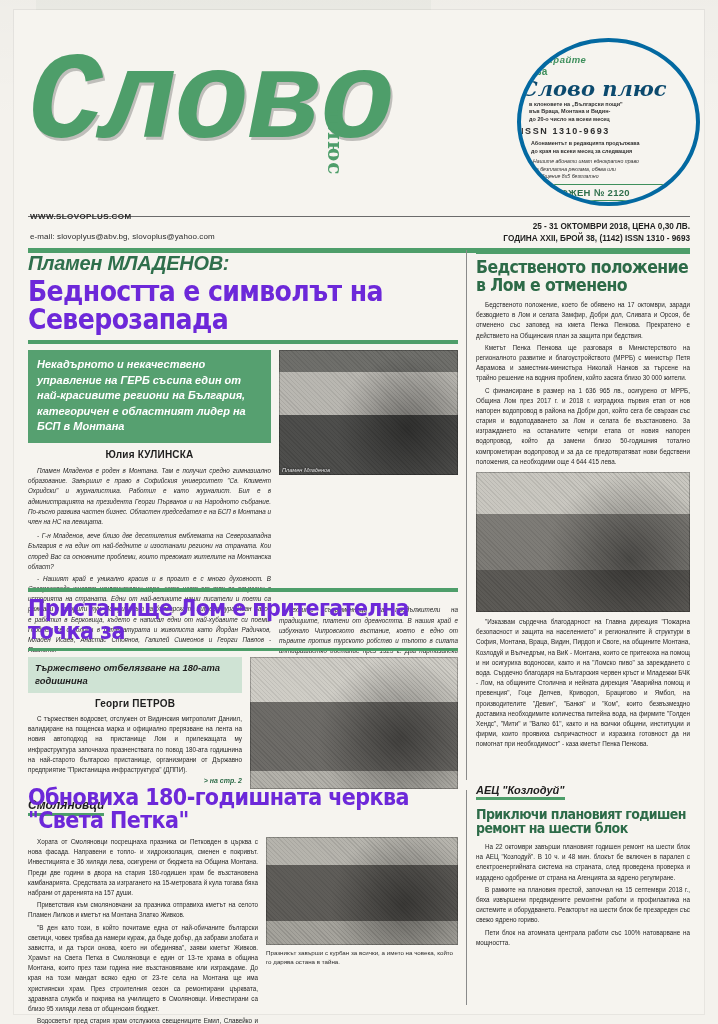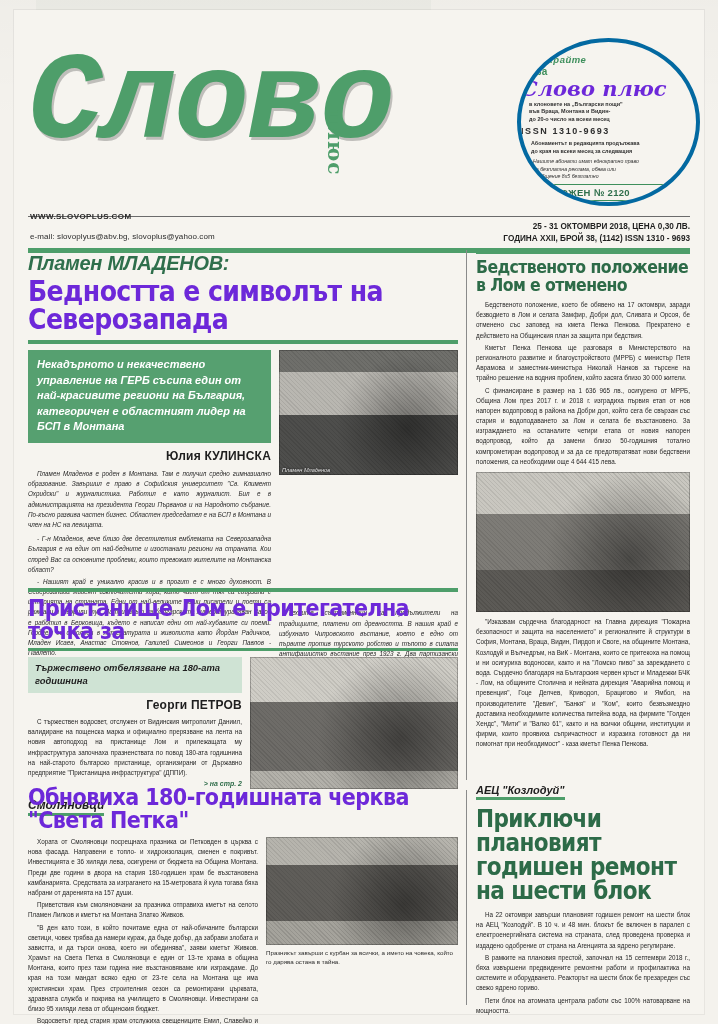--- a/index.html
+++ b/index.html
@@ -40,21 +40,21 @@
         letter-spacing:1px;}
   .tagline{position:absolute;left:125px;top:30px;
            font-size:11.5px;font-weight:700;letter-spacing:.4px;
            line-height:1.35;color:#2a2a2a;}
   .sub-circle{position:absolute;right:4px;top:22px;width:175px;height:160px;
               border:4px solid #0369a1;border-radius:50%;
               text-align:left;color:#3e8f5c;overflow:hidden;}
   .sc-l1{margin-top:12px;font-size:9.5px;font-weight:700;font-style:italic;letter-spacing:.5px;}
   .sc-l2{font-size:10px;font-weight:700;letter-spacing:.5px;margin-top:1px;}
   .sc-logo{font-family:"DejaVu Serif",serif;font-style:italic;font-weight:700;
-           font-size:21px;color:#6d28d9;margin-top:1px;line-height:1;}
+           font-size:21px;color:#0c4a6e;margin-top:1px;line-height:1;}
   .sc-l3{font-size:5.5px;font-weight:700;color:#2f2f2f;margin-top:2px;line-height:1.35;padding:0 8px;}
   .sc-issn{font-size:9px;font-weight:700;color:#2f2f2f;letter-spacing:1.6px;margin-top:3px;}
   .sc-l4{font-size:5.4px;font-weight:700;color:#2f2f2f;margin-top:4px;line-height:1.4;padding:0 10px;}
   .sc-l5{font-size:5.2px;font-style:italic;color:#2f2f2f;margin-top:3px;line-height:1.4;padding:0 12px;}
   .sc-cat{margin:4px 6px 0;border:1px solid #3e8f5c;
           font-size:9.5px;font-weight:700;color:#2f6f4c;padding:2px 0;letter-spacing:.3px;}
   .rule-thin{position:absolute;left:14px;top:200px;width:662px;height:1px;background:#6b6b6b;}
   .site{position:absolute;left:16px;top:196px;font-size:8px;font-weight:700;letter-spacing:.4px;color:#2b2b2b;}
   .mail{position:absolute;left:16px;top:216px;font-size:8px;color:#2b2b2b;letter-spacing:.1px;}
   .issue{position:absolute;right:14px;top:205px;text-align:right;
@@ -64,21 +64,21 @@
   
   .col{position:absolute;}
   .hl-kicker{font-style:italic;font-weight:700;color:#2f6f4c;
              font-size:20px;letter-spacing:-.3px;}
   .hl-main{font-family:"DejaVu Sans Condensed","Liberation Sans Narrow","Liberation Sans",sans-serif;
            font-weight:700;color:#6d28d9;letter-spacing:-.6px;line-height:1.0;}
   .hl-dark{color:#2d6b48;}
   .body-it{font-size:6.3px;line-height:1.62;font-style:italic;color:#262626;text-align:justify;}
   .body-rg{font-size:6.3px;line-height:1.62;color:#262626;text-align:justify;}
   .body-rg p,.body-it p{margin:0 0 2px;text-indent:9px;}
-  .byline{text-align:right;font-size:12px;font-weight:700;color:#1e1e1e;letter-spacing:.2px;}
+  .byline{text-align:center;font-size:10px;font-weight:700;color:#1e1e1e;letter-spacing:.2px;}
   .leadbox{background:#56a070;color:#ffffff;padding:7px 9px 8px;
            font-style:italic;font-weight:700;font-size:11px;line-height:1.42;}
   .sub-greenbox{background:#cfe3d4;padding:5px 7px;font-style:italic;font-weight:700;
                 font-size:9.4px;line-height:1.38;color:#1f1f1f;}
   .jump{text-align:right;font-size:7px;font-weight:700;font-style:italic;color:#2d6b48;margin-top:2px;}
   .sect-label{font-style:italic;font-weight:700;font-size:12px;color:#1f1f1f;
               border-bottom:3px solid #4e9e6a;padding-bottom:1px;display:inline-block;}
   .vrule{position:absolute;width:1px;background:#8a8a8a;}
   .cap{font-size:6.2px;color:#2b2b2b;line-height:1.5;}
 
@@ -232,21 +232,21 @@
           <div class="photo ph-crowd" style="width:192px;height:108px;"></div>
           <div class="cap" style="margin-top:3px;">Празникът завърши с курбан за всички, а името на човека, който го дарява остана в тайна.</div>
         </div>
       </div>
     </div>
 
     <div class="col" style="left:462px;top:770px;width:214px;">
       <div>
         <span class="sect-label" style="font-size:11px;border-bottom-width:3px;">АЕЦ "Козлодуй"</span>
       </div>
-      <div class="hl-main hl-dark" style="font-size:24px;margin-top:7px;">Приключи плановият годишен ремонт на шести блок</div>
+      <div class="hl-main hl-dark" style="font-size:14px;margin-top:7px;">Приключи плановият годишен ремонт на шести блок</div>
       <div class="body-rg" style="margin-top:7px;">
         <p>На 22 октомври завърши плановият годишен ремонт на шести блок на АЕЦ "Козлодуй". В 10 ч. и 48 мин. блокът бе включен в паралел с електроенергийната система на страната, след проведена проверка и издадено одобрение от страна на Агенцията за ядрено регулиране.</p>
         <p>В рамките на плановия престой, започнал на 15 септември 2018 г., бяха извършени предвидените ремонтни работи и профилактика на системите и оборудването. Реакторът на шести блок бе презареден със свежо ядрено гориво.</p>
         <p>Пети блок на атомната централа работи със 100% натоварване на мощността.</p>
       </div>
     </div>
 
   </div>
 </div>
 

